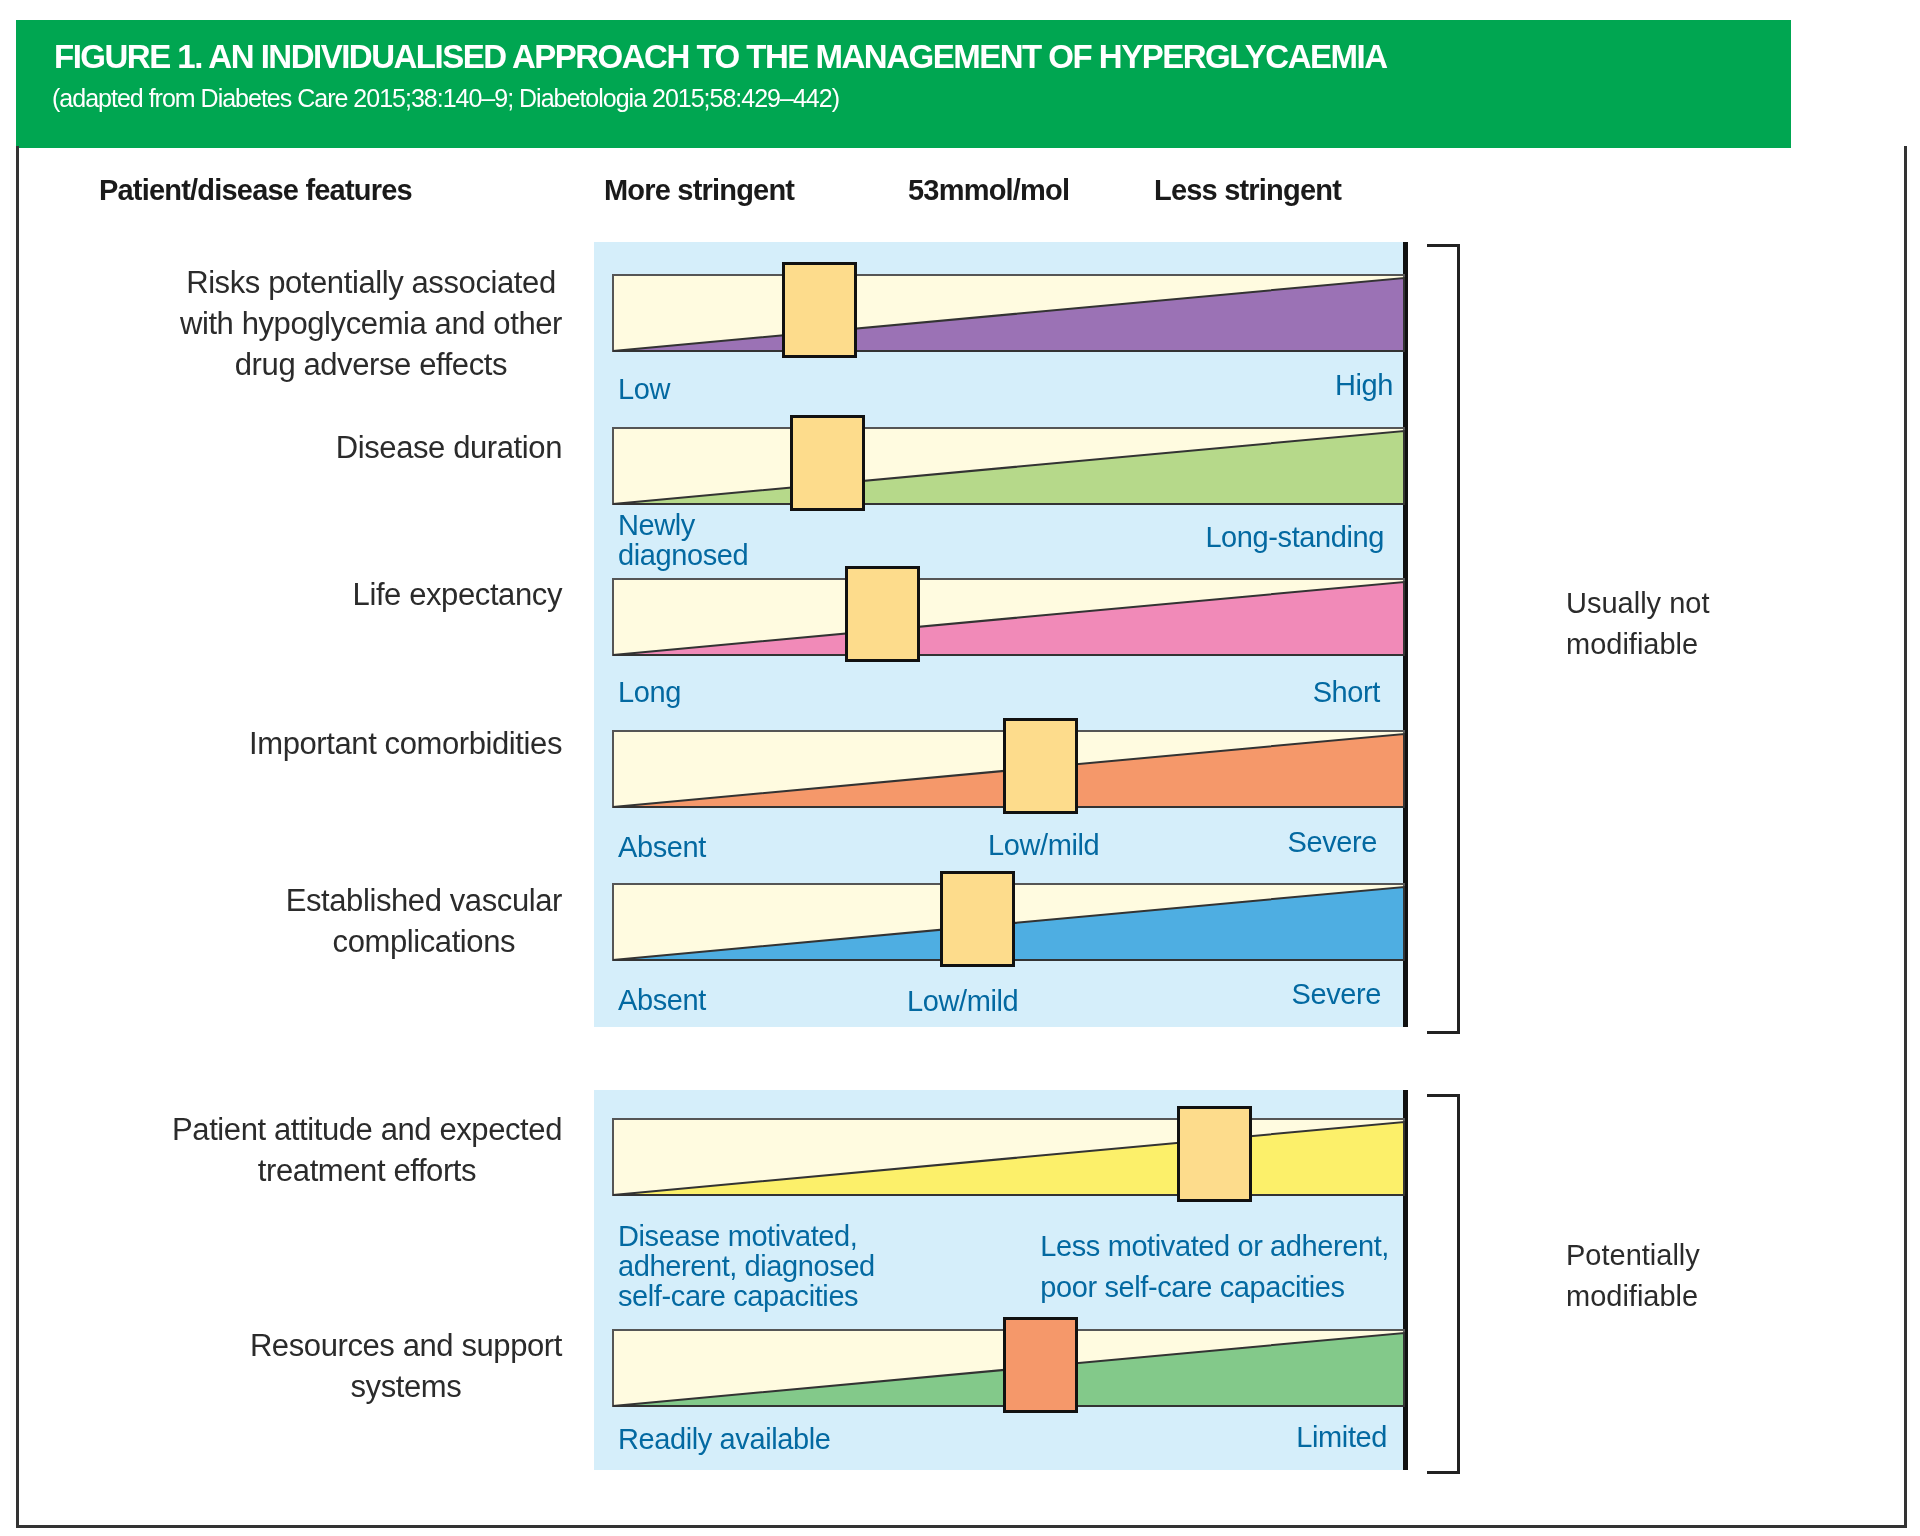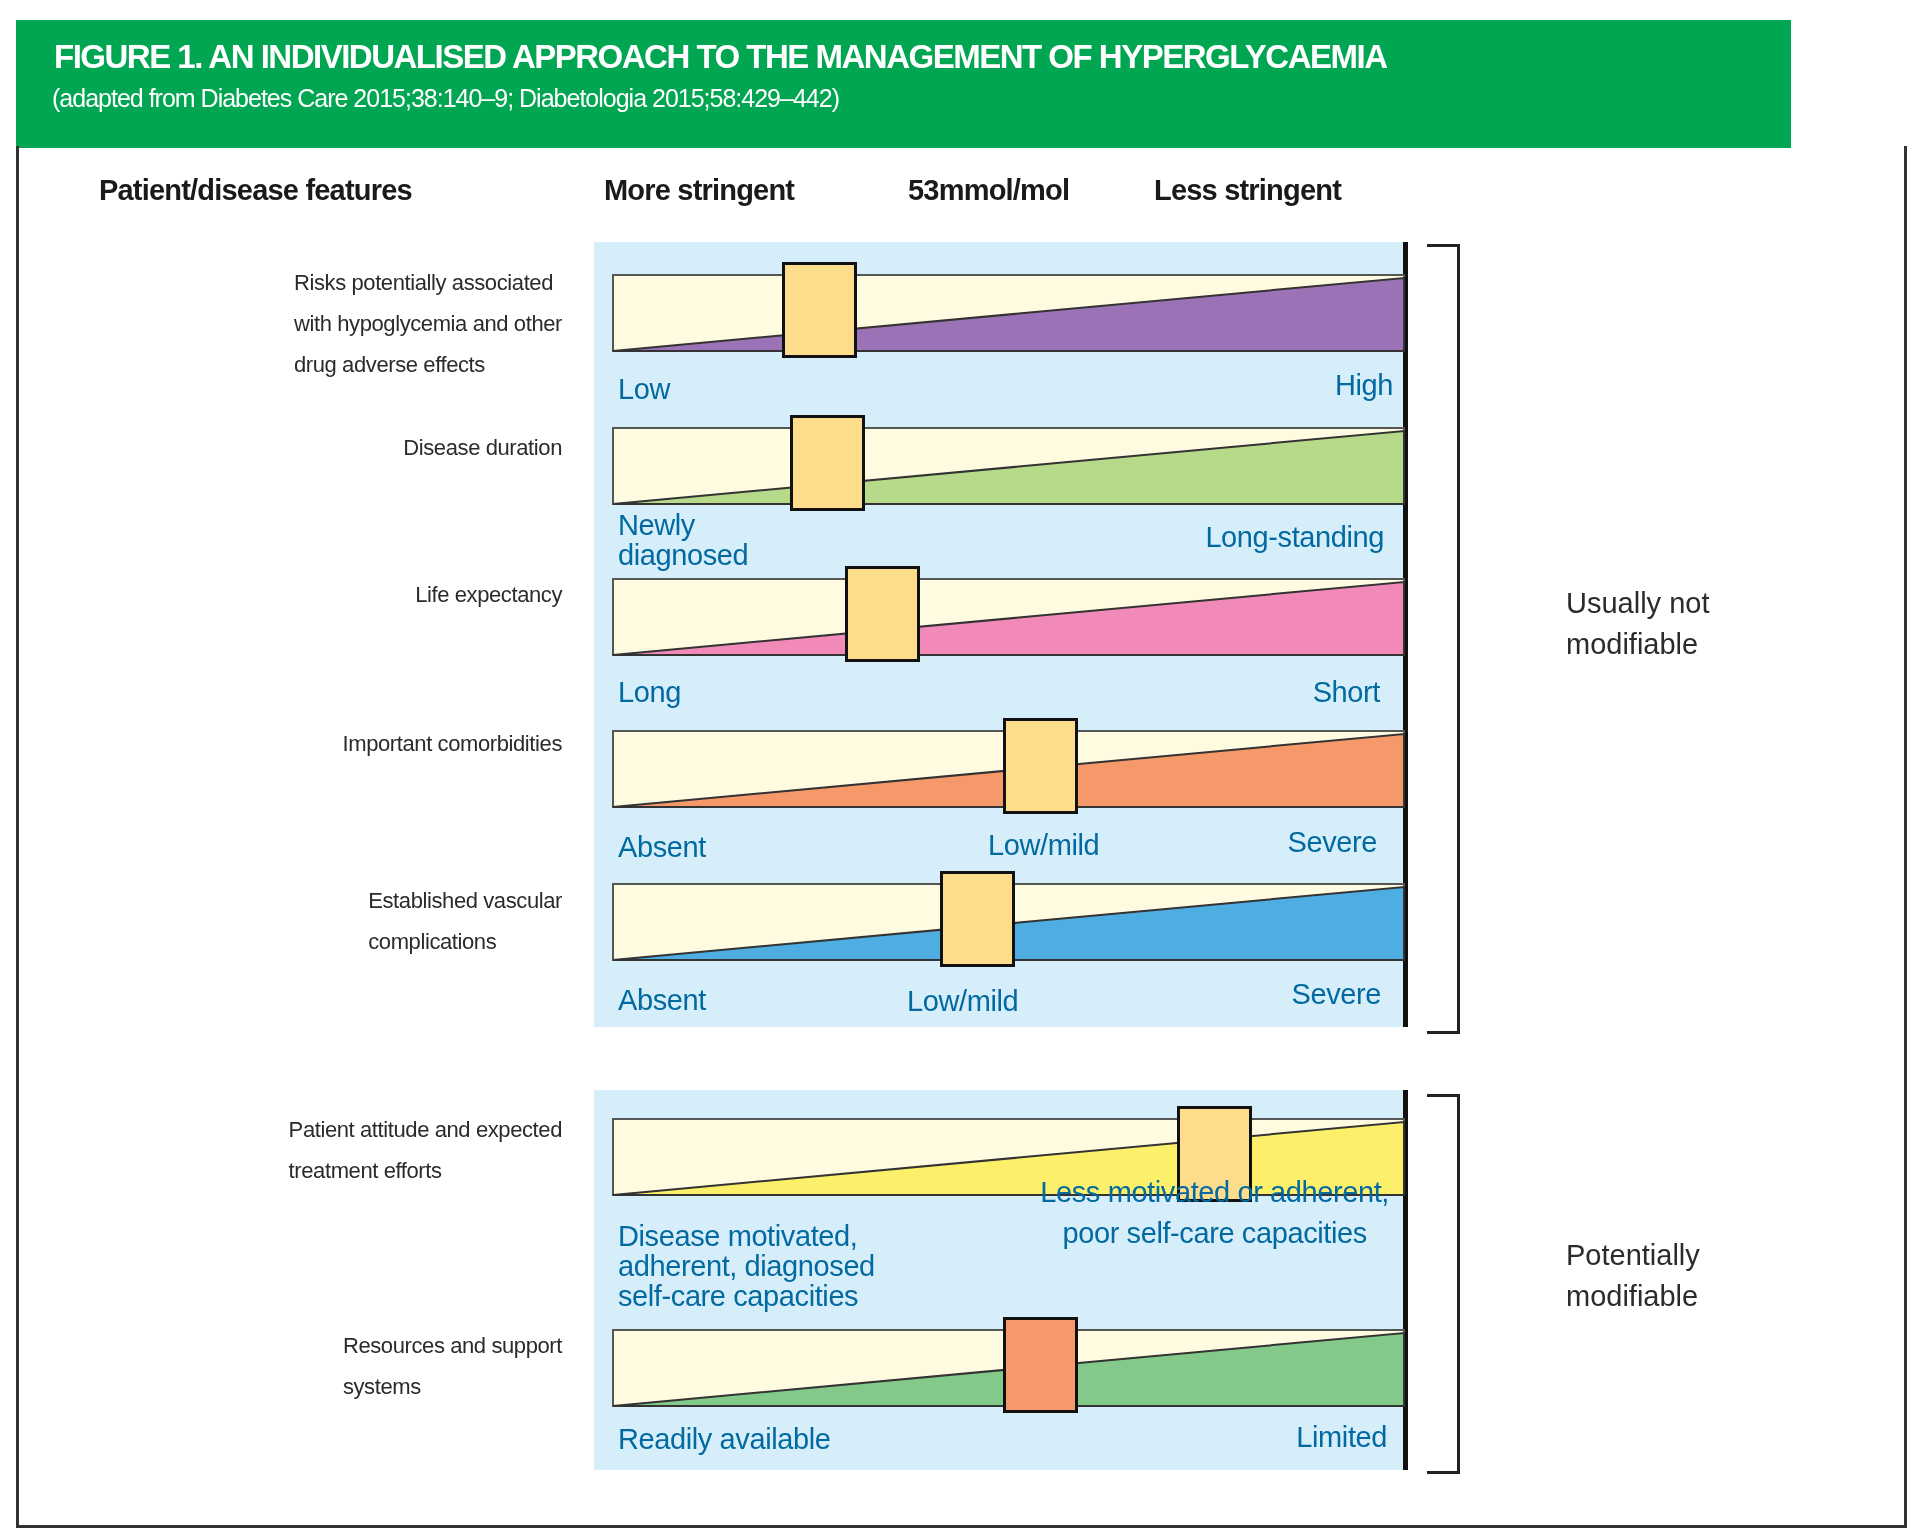--- a/index.html
+++ b/index.html
@@ -12,21 +12,21 @@
                       letter-spacing: -1px; font-family: "Liberation Sans", sans-serif; }
   .frame { position: absolute; left: 16px; top: 146px; width: 1885px; height: 1379px;
            border: 3px solid #333; border-top: none; }
   .colhead { position: absolute; top: 174px; font-size: 29px; font-weight: bold; color: #1a1a1a;
              letter-spacing: -0.8px; font-family: "Liberation Sans", sans-serif; }
   .panel { position: absolute; left: 594px; width: 814px; background: #d5eefa; }
   .vline { position: absolute; width: 5px; background: #111; }
   .bracket { position: absolute; width: 30px; border: 3px solid #222; border-left: none; }
   .group-label { position: absolute; font-size: 29px; color: #2b2b2b; line-height: 41px;
                  font-family: "Liberation Sans", sans-serif; margin-left: 20px; }
-  .feature { position: absolute; right: 1358px; text-align: left; font-size: 22px; line-height: 41px;
+  .feature { position: absolute; right: 1358px; text-align: center; font-size: 31px; line-height: 41px;
              color: #2b2b2b; letter-spacing: -0.4px; font-family: "Liberation Sans", sans-serif; }
   .bar { position: absolute; left: 613px; width: 791px; height: 76px; }
   .bar svg { position: absolute; left: 0; top: 0; width: 791px; height: 76px; overflow: visible; }
   .marker { position: absolute; width: 75px; height: 96px; border: 3px solid #111; box-sizing: border-box; }
   .endlabel { position: absolute; font-size: 29px; color: #0369a1; line-height: 30px;
               letter-spacing: -0.4px; font-family: "Liberation Sans", sans-serif; }
 </style>
 </head>
 <body>
 
@@ -153,19 +153,19 @@
 
 <div class="endlabel" style="left:618px;top:985px">Absent</div>
 <div class="endlabel" style="left:907px;top:986px">Low/mild</div>
 <div class="endlabel" style="right:539px;top:979px">Severe</div>
 
 <div class="endlabel" style="left:618px;top:1221px">
   <div>Disease motivated,</div>
   <div>adherent, diagnosed</div>
   <div>self-care capacities</div>
 </div>
-<div class="endlabel" style="right:531px;top:1172px;text-align:center;line-height:41px">
+<div class="endlabel" style="right:531px;top:1226px;text-align:left;line-height:41px">
   <div>Less motivated or adherent,</div>
   <div>poor self-care capacities</div>
 </div>
 
 <div class="endlabel" style="left:618px;top:1424px">Readily available</div>
 <div class="endlabel" style="right:533px;top:1422px">Limited</div>
 
 </body></html>

